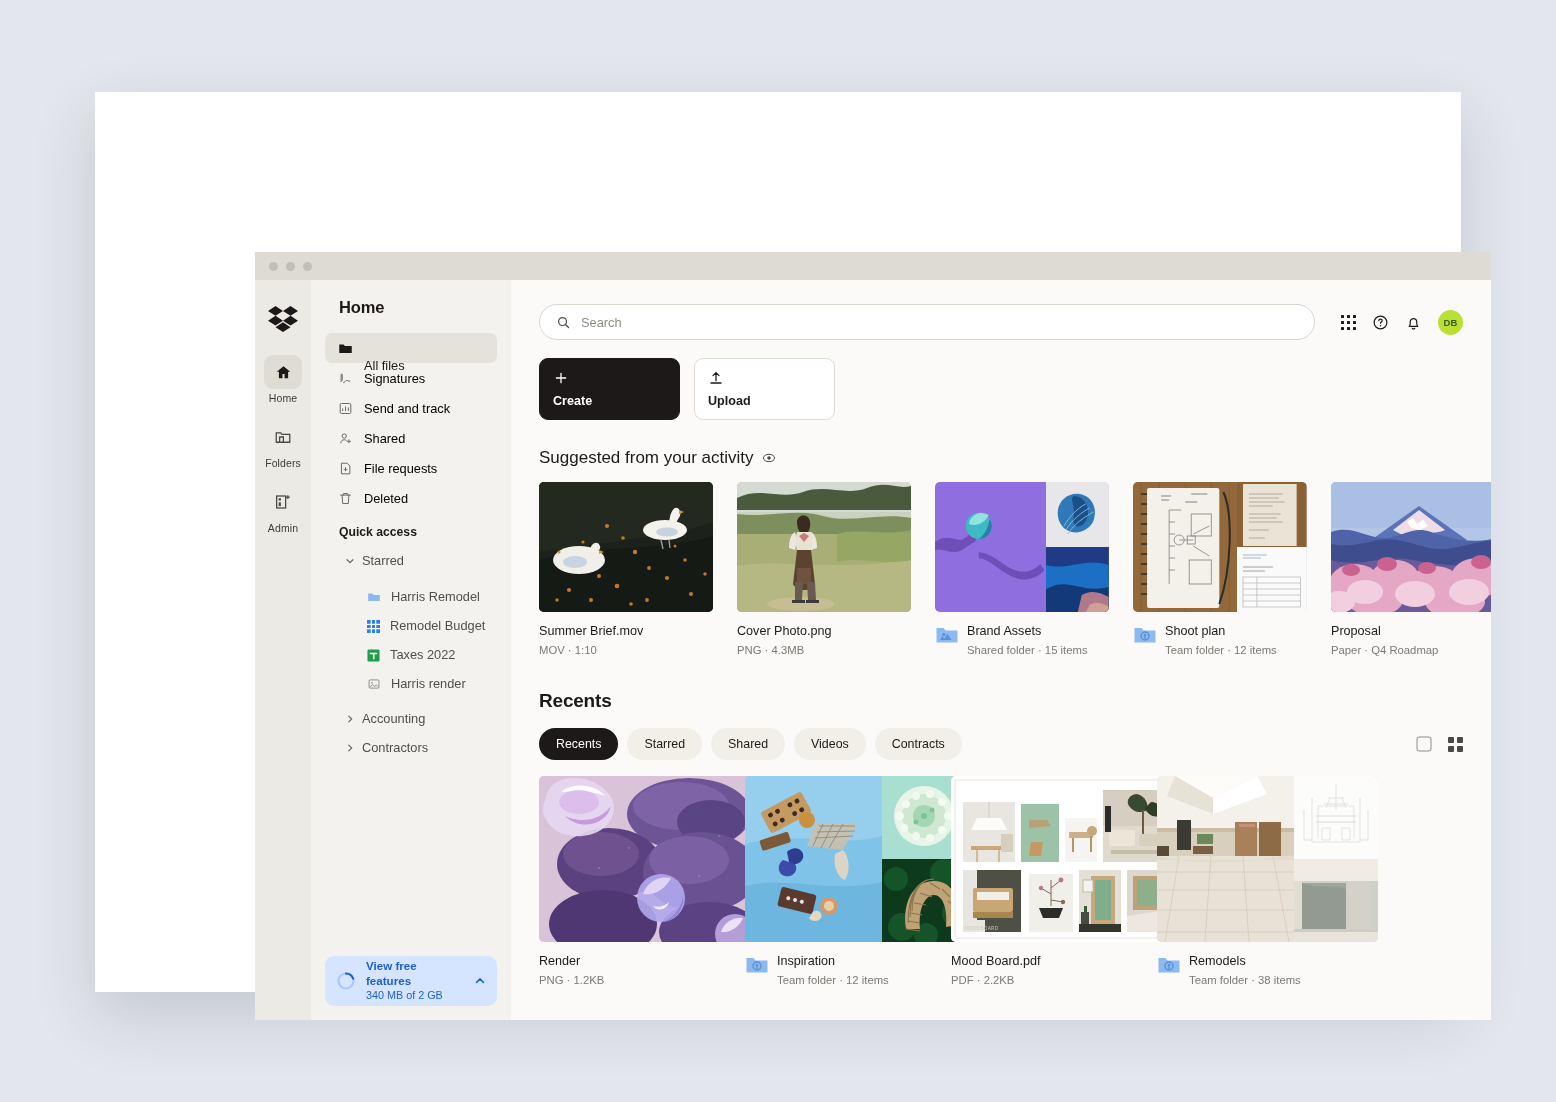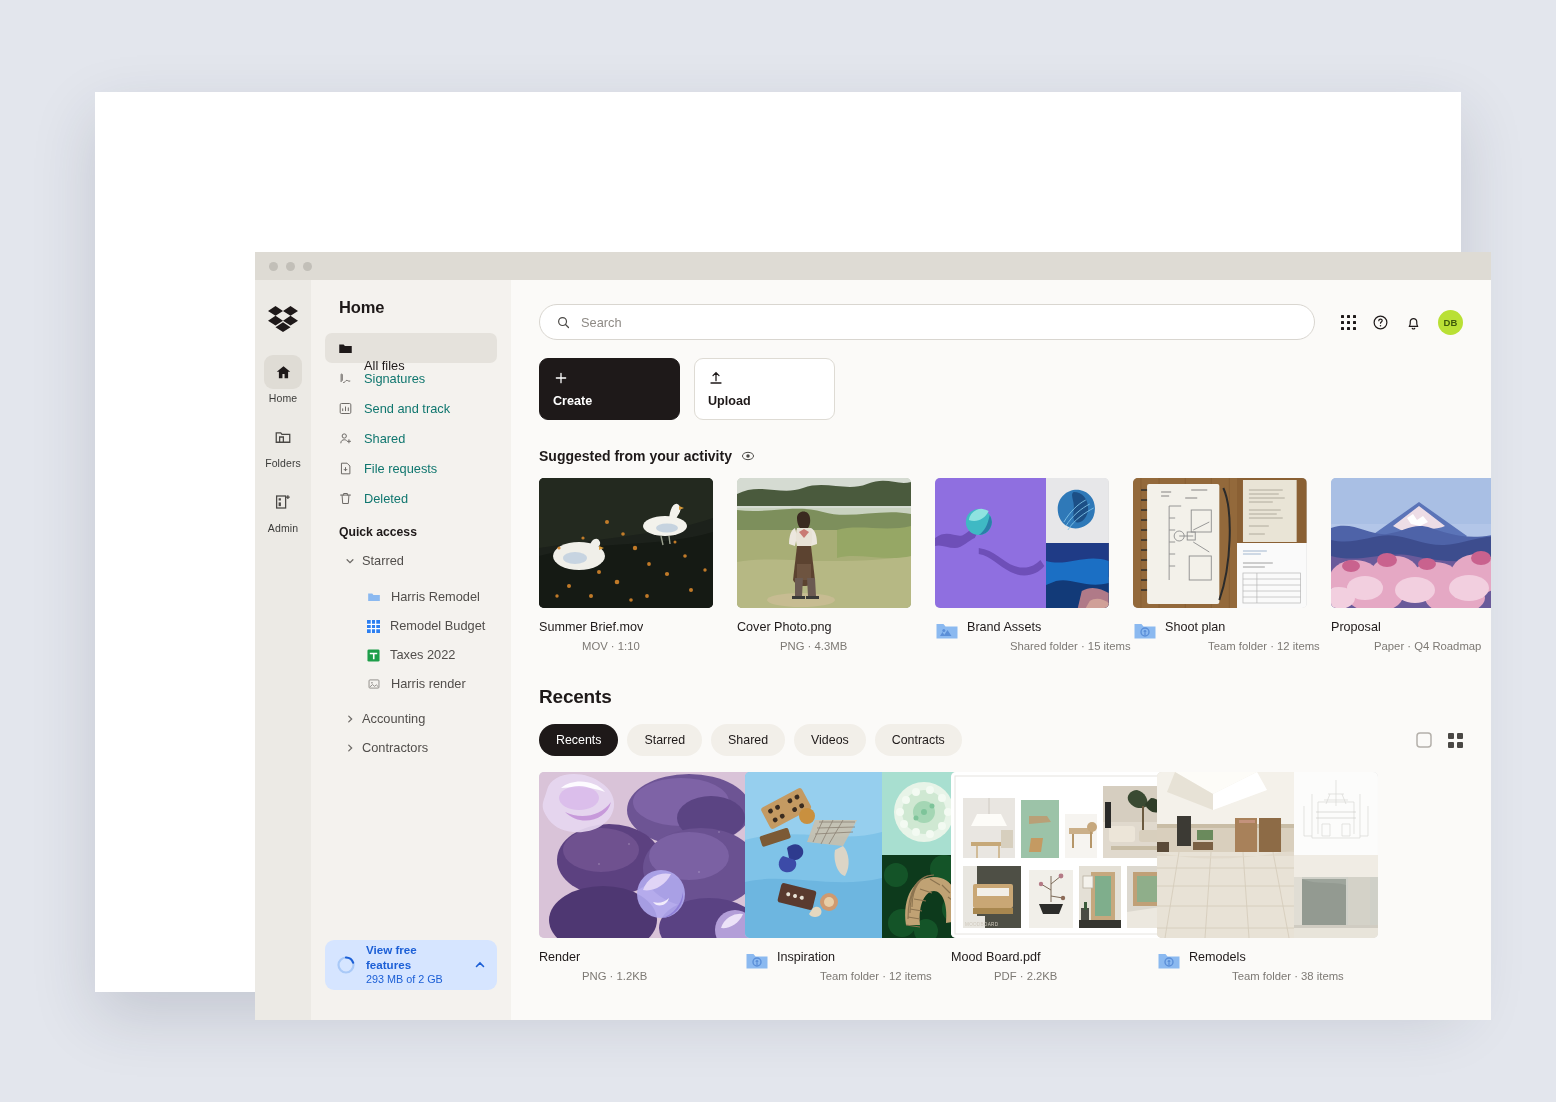--- a/index.html
+++ b/index.html
@@ -56,38 +56,38 @@
     width: 200px; flex: none; background: #f4f2ee;
     position: relative; padding: 18px 0 0 0;
   }
   .side-title { font-size: 16.5px; font-weight: 700; color: #1e1919; padding: 0 0 16px 28px; letter-spacing: -.1px; }
   .nav-item {
     display: flex; align-items: center; gap: 11px;
     height: 30px; margin: 0 14px; padding-left: 13px;
     border-radius: 7px; cursor: pointer;
   }
   .nav-item.active { background: #e5e2dc; }
-  .nav-label { font-size: 12.8px; color: #0f766e; }
+  .nav-label { font-size: 12.8px; color: #000000; }
   .nav-item.active .nav-label { color: #1e1919; margin-top: 34px; }
   .nav-gap { height: 13px; }
 
   .section-head { font-size: 12.2px; font-weight: 700; color: #1e1919; padding: 12px 0 7px 28px; }
 
   .tree-row {
     display: flex; align-items: center; gap: 7px;
     height: 29px; padding-left: 20px; margin: 0 14px; cursor: pointer;
     border-radius: 7px;
   }
   .tree-row .tw { font-size: 12.8px; color: #514e4b; }
   .tree-child { padding-left: 42px; gap: 10px; align-items: flex-end; }
   .caret { width: 10px; height: 10px; flex: none; display:flex; align-items:center; justify-content:center; }
 
   
   .storage {
-    position: absolute; left: 14px; bottom: 30px; width: 172px; height: 50px;
+    position: absolute; left: 14px; bottom: 14px; width: 172px; height: 50px;
     background: #d6e5ff; border-radius: 9px;
     display: flex; align-items: center; padding: 0 11px; gap: 10px; cursor: pointer; justify-content: flex-end;
   }
   .storage-txt { flex: 1; }
   .storage-t1 { font-size: 11.6px; font-weight: 700; color: #1c5fd6; line-height: 1.25; }
   .storage-t2 { font-size: 10.8px; color: #1c5fd6; line-height: 1.35; }
 
   
   .main { flex: 1; background: #fbfaf8; padding: 24px 28px 0 28px; overflow: hidden; position: relative; }
 
@@ -116,31 +116,31 @@
     border: 1px solid #dedbd4; background: #fff;
     padding: 11px 13px; display: flex; flex-direction: column;
     justify-content: space-between; cursor: pointer;
   }
   .act.primary { background: #1e1919; border-color: #1e1919; }
   .act-label { font-size: 12.6px; font-weight: 700; color: #1e1919; }
   .act.primary .act-label { color: #fff; }
 
   
   .sec-sub { display: flex; align-items: center; gap: 9px; margin: 28px 0 14px 0; }
-  .sec-sub-t { font-size: 14px; color: #1e1919; font-weight: bold; }
+  .sec-sub-t { font-size: 17px; color: #1e1919; }
   .sec-big { font-size: 19px; font-weight: 700; color: #1e1919; margin: 32px 0 16px 0; letter-spacing: -.2px; }
 
   
   .sugg { display: flex; gap: 24px; }
   .sugg-card { width: 174px; cursor: pointer; }
   .thumb { width: 174px; height: 130px; border-radius: 5px; overflow: hidden; position: relative; background:#ddd; }
   .meta { display: flex; gap: 8px; margin-top: 11px; align-items: flex-start; }
   .meta-txt { min-width: 0; }
   .m-title { font-size: 12.6px; color: #1e1919; line-height: 1.3; white-space: nowrap; overflow: hidden; text-overflow: ellipsis; }
-  .m-sub { font-size: 11.3px; color: #7d7974; margin-top: 4px; line-height: 1.3; white-space: nowrap; margin-left: 43px; }
+  .m-sub { font-size: 11.3px; color: #7d7974; margin-top: 4px; line-height: 1.3; white-space: nowrap; }
 
   
   .chips-row { display: flex; align-items: center; }
   .chips { display: flex; gap: 9px; }
   .chip {
     height: 32px; padding: 0 17px; border-radius: 16px; background: #f2efe9;
     display: flex; align-items: center; font-size: 12.4px; color: #1e1919; cursor: pointer;
   }
   .chip.active { background: #1e1919; color: #fff; }
   .view-toggles { margin-left: auto; display: flex; align-items: center; gap: 16px; }
@@ -348,21 +348,21 @@
 
           <div class="storage">
             <span>
               <svg width="20" height="20" viewBox="0 0 20 20">
                 <circle cx="10" cy="10" r="7.5" fill="none" stroke="#a9c9f7" stroke-width="2.2"></circle>
                 <circle cx="10" cy="10" r="7.5" fill="none" stroke="#1c5fd6" stroke-width="2.2" stroke-linecap="round" stroke-dasharray="9.4 38" transform="rotate(-90 10 10)"></circle>
               </svg>
             </span>
             <span class="storage-txt">
               <span class="storage-t1" style="display:block">View free features</span>
-              <span class="storage-t2" style="display:block">293 MB of 2 GB</span>
+              <span class="storage-t2" style="display:block">340 MB of 2 GB</span>
             </span>
             <span>
               <svg width="12" height="12" viewBox="0 0 12 12">
                   <path fill="none" stroke="#1c5fd6" stroke-width="1.6" stroke-linecap="round" d="M2.5 7.5L6 4l3.5 3.5"></path>
                 </svg>
             </span>
           </div>
         </div>
 
         <div class="main">

